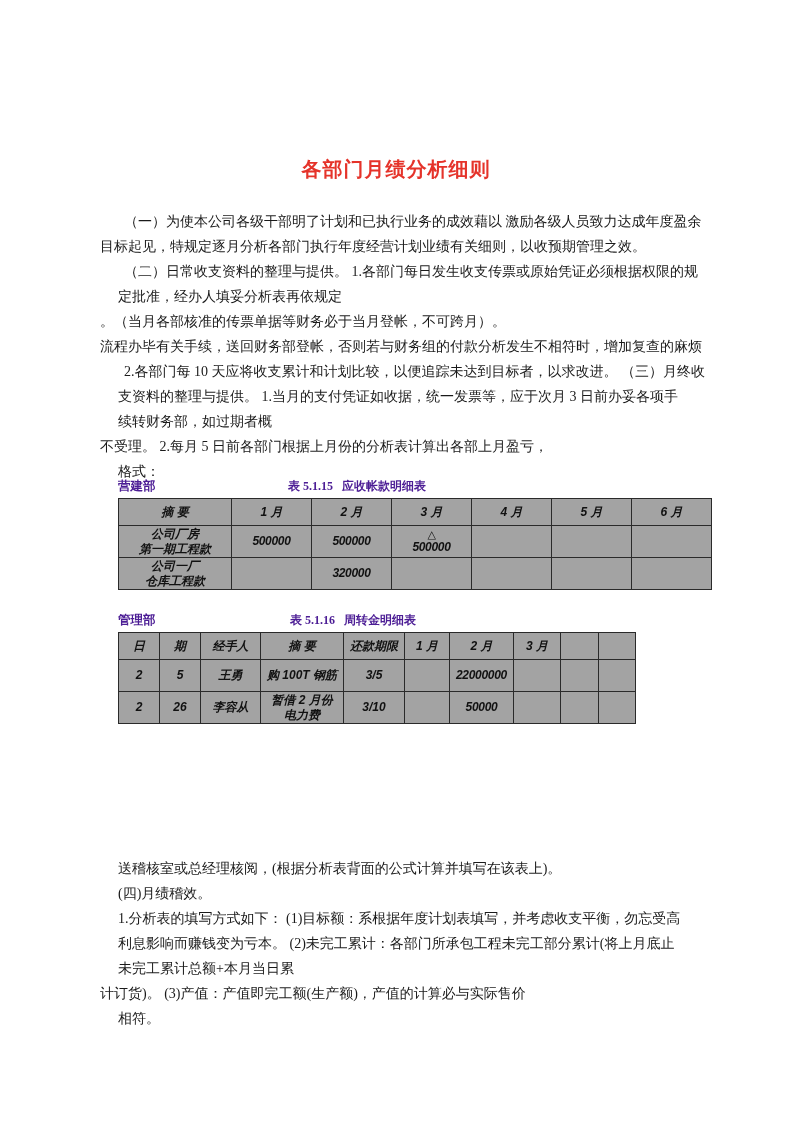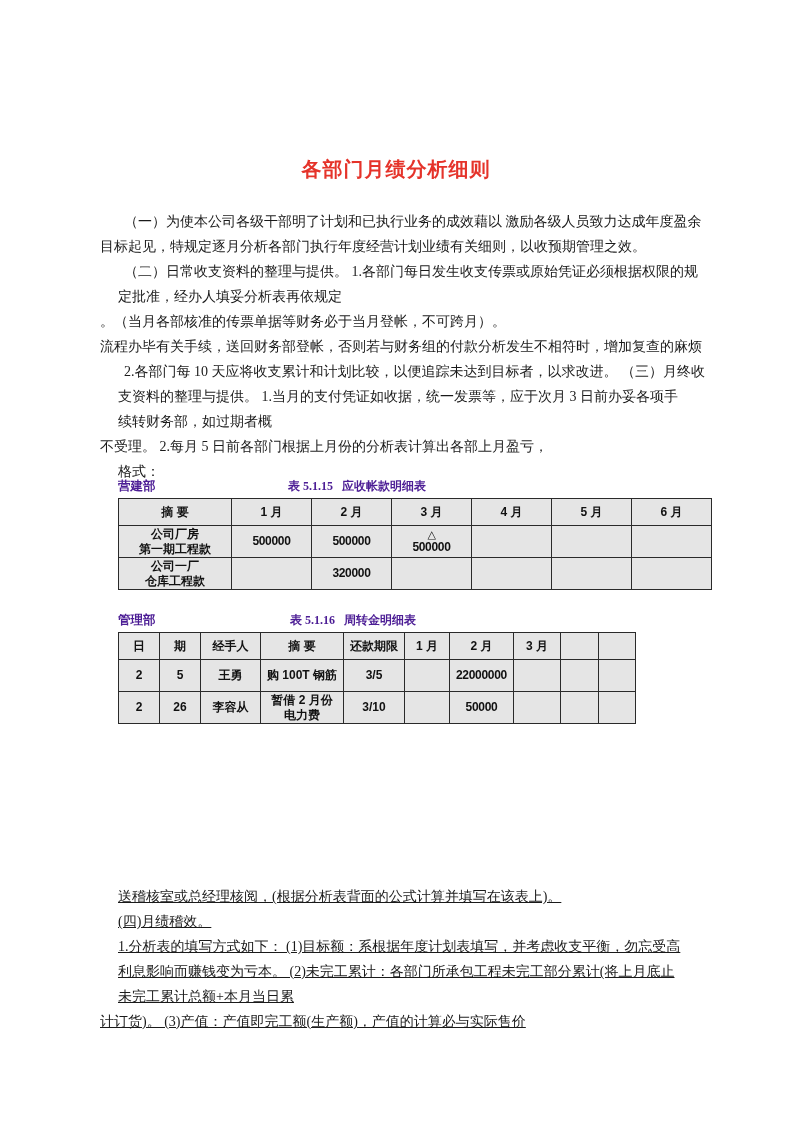--- a/index.html
+++ b/index.html
@@ -42,21 +42,21 @@
   .text-block {
     position: absolute;
     left: 100px;
     width: 600px;
     font-size: 13.5px;
     line-height: 25px;
     color: #1a1a1a;
     text-align: justify;
   }
   .text-block.upper { top: 209px; }
-  .text-block.lower { top: 884px; text-decoration: underline; }
+  .text-block.lower { top: 856px; }
 
   .line {
     display: block;
     white-space: pre;
     font-size: 14px;
     line-height: 25px;
   }
   .line.flush   { padding-left: 0px; }
   .line.ind1    { padding-left: 18px; }
   .line.ind2    { padding-left: 24px; }
@@ -90,21 +90,22 @@
     font-size: 12px;
     font-weight: bold;
     white-space: pre;
   }
   .t1 .tbl-caption { left: 170px; }
   .t2 .tbl-caption { left: 172px; }
 
   table.grid {
     border-collapse: collapse;
     table-layout: fixed;
-    background: #e5e5e5;
+    background: #a3a3a3;
+    font-style: italic;
   }
   table.grid td {
     border: 1px solid #2a2a2a;
     text-align: center;
     vertical-align: middle;
     font-size: 12px;
     font-weight: bold;
     color: #111;
     padding: 0 1px;
     font-family: "Liberation Sans", "DejaVu Sans", sans-serif;
@@ -261,15 +262,16 @@
     </table>
   </div>
 
   <div class="text-block lower" id="lower-block">
       <span class="line ind1">送稽核室或总经理核阅，(根据分析表背面的公式计算并填写在该表上)。</span>
       <span class="line ind1">(四)月绩稽效。</span>
       <span class="line ind1">1.分析表的填写方式如下： (1)目标额：系根据年度计划表填写，并考虑收支平衡，勿忘受高</span>
       <span class="line ind1">利息影响而赚钱变为亏本。 (2)未完工累计：各部门所承包工程未完工部分累计(将上月底止</span>
       <span class="line ind1">未完工累计总额+本月当日累</span>
       <span class="line flush">计订货)。 (3)产值：产值即完工额(生产额)，产值的计算必与实际售价</span>
+      <span class="line ind1">相符。</span>
     </div>
 
 </div>
 
 </body></html>

